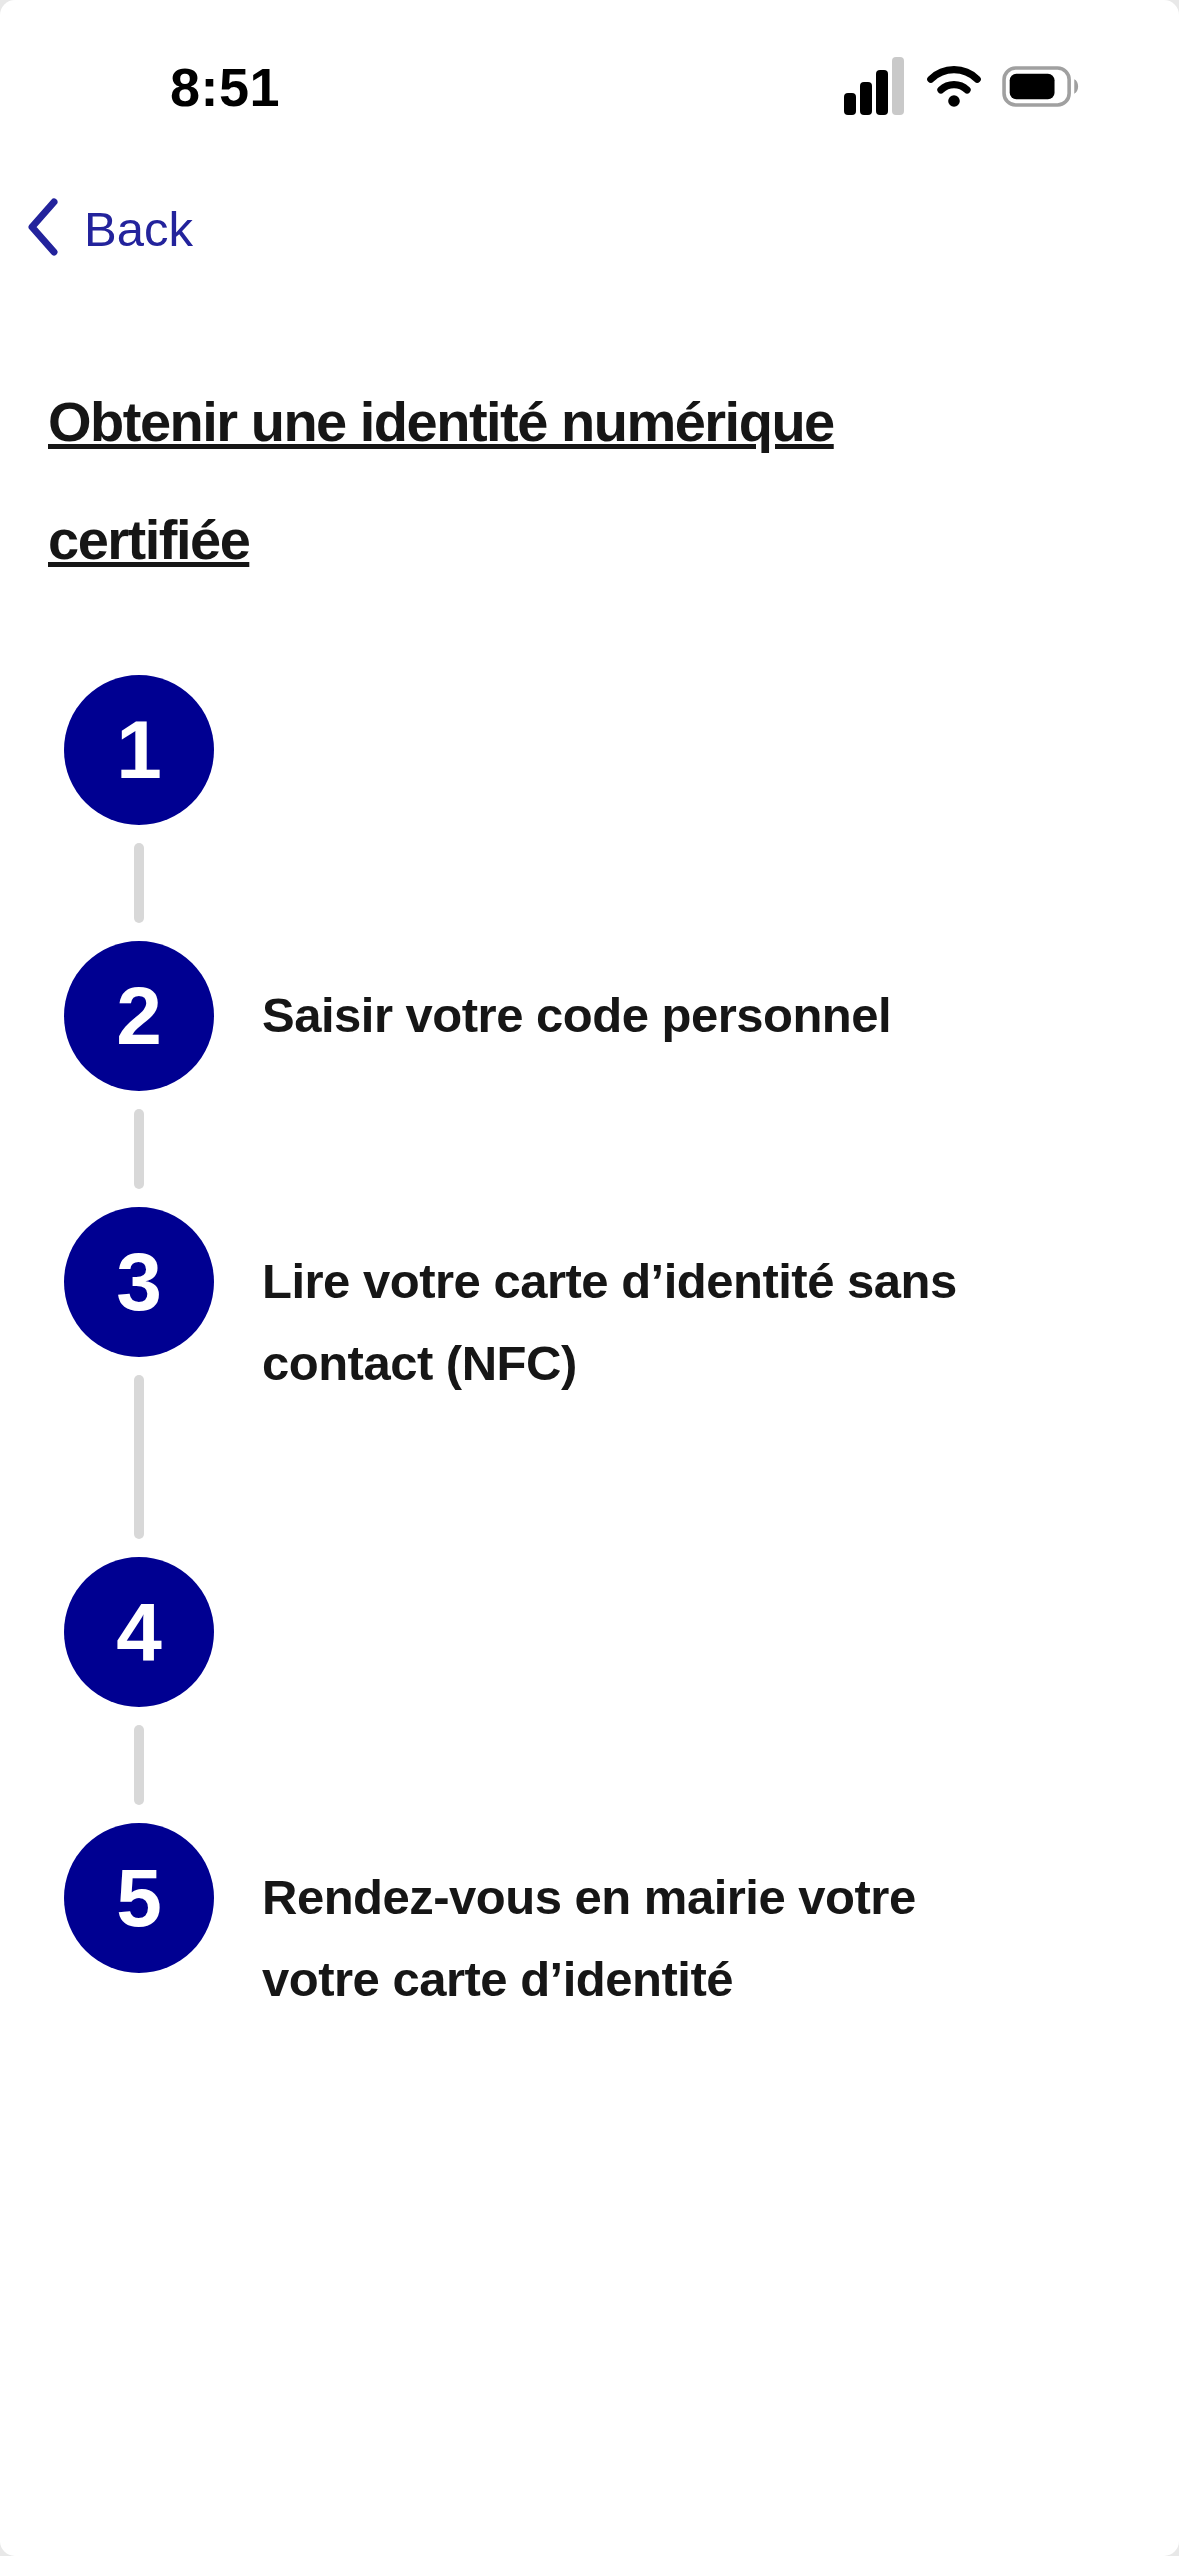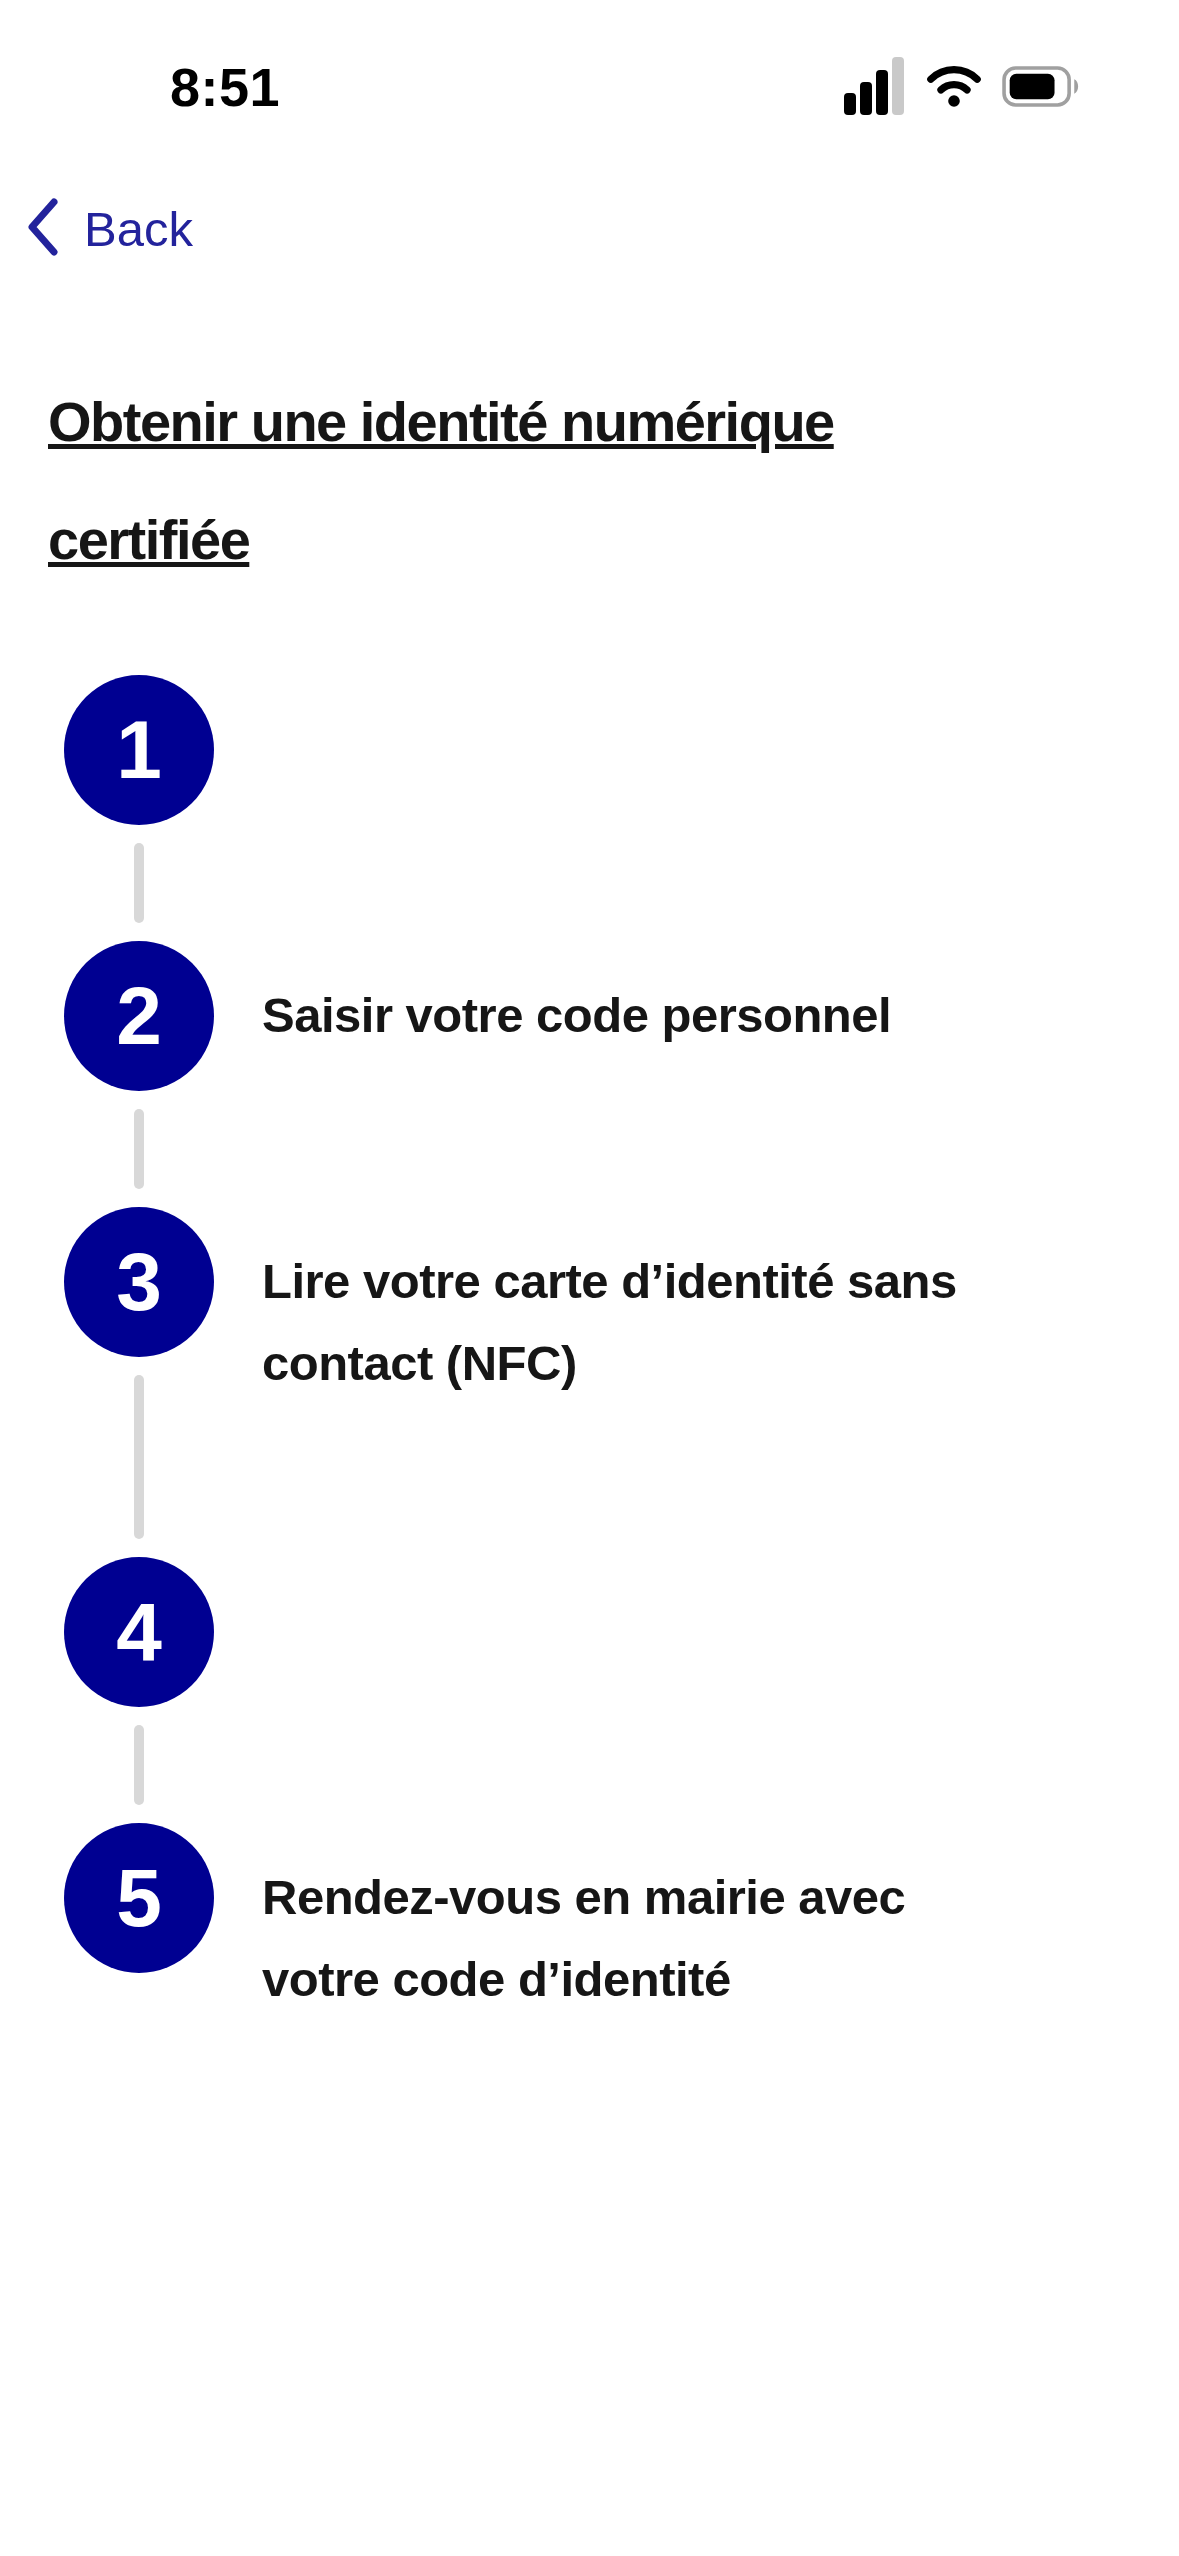--- a/index.html
+++ b/index.html
@@ -6,20 +6,21 @@
   html, body { background: #e8e8e8; }
   .screen {
     position: relative;
     width: 1179px;
     height: 2556px;
     margin: 0 auto;
     background: var(--bg, #FFFFFF);
     font-family: "Liberation Sans", sans-serif;
     overflow: hidden;
     color: var(--text-black, #161616);
+    border-radius: 15px;
   }
 
   
   .status-bar { position: relative; height: 130px; }
   .status-time {
     position: absolute;
     left: 130px; top: 56px;
     width: 190px;
     text-align: center;
     font-size: 54px;
@@ -214,21 +215,21 @@
       </div>
     </div>
 
     <div class="step">
       <div class="step-rail">
         <div class="step-circle">
           <span class="step-number">5</span>
         </div>
 
       </div>
-      <div class="step-label">Rendez-vous en mairie avec votre code d’identité</div>
+      <div class="step-label">Rendez-vous en mairie votre votre carte d’identité</div>
     </div>
   </div>
 
   
 
   
 
 </div>
 
 </body></html>

